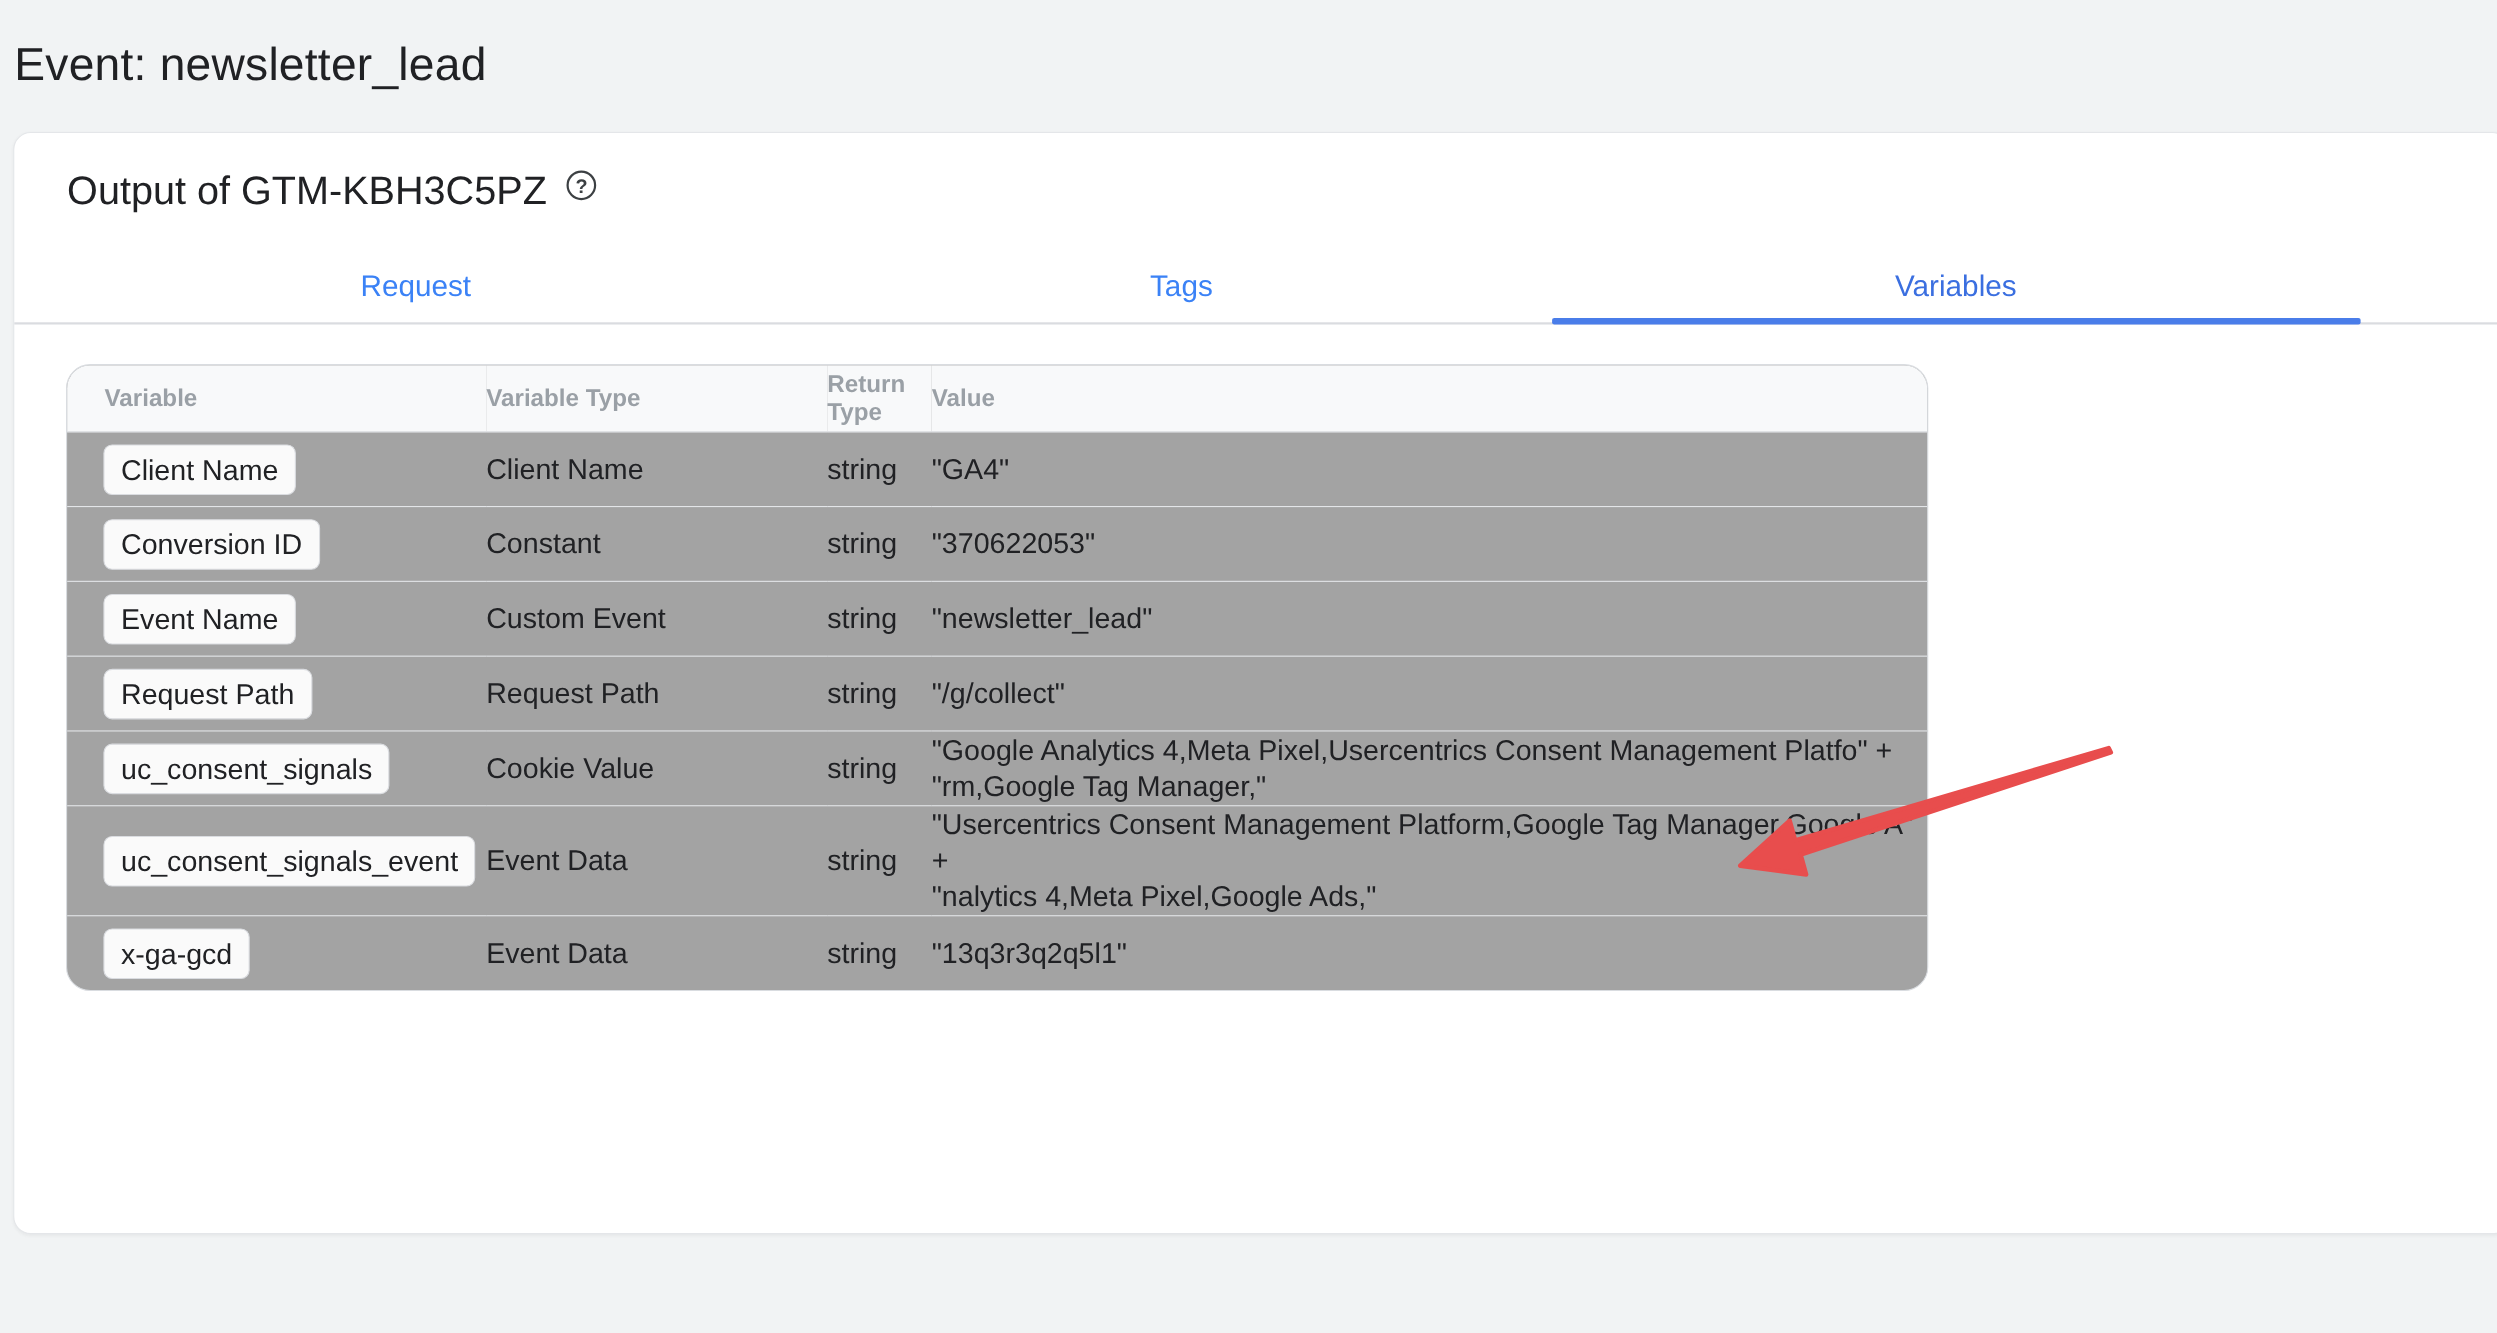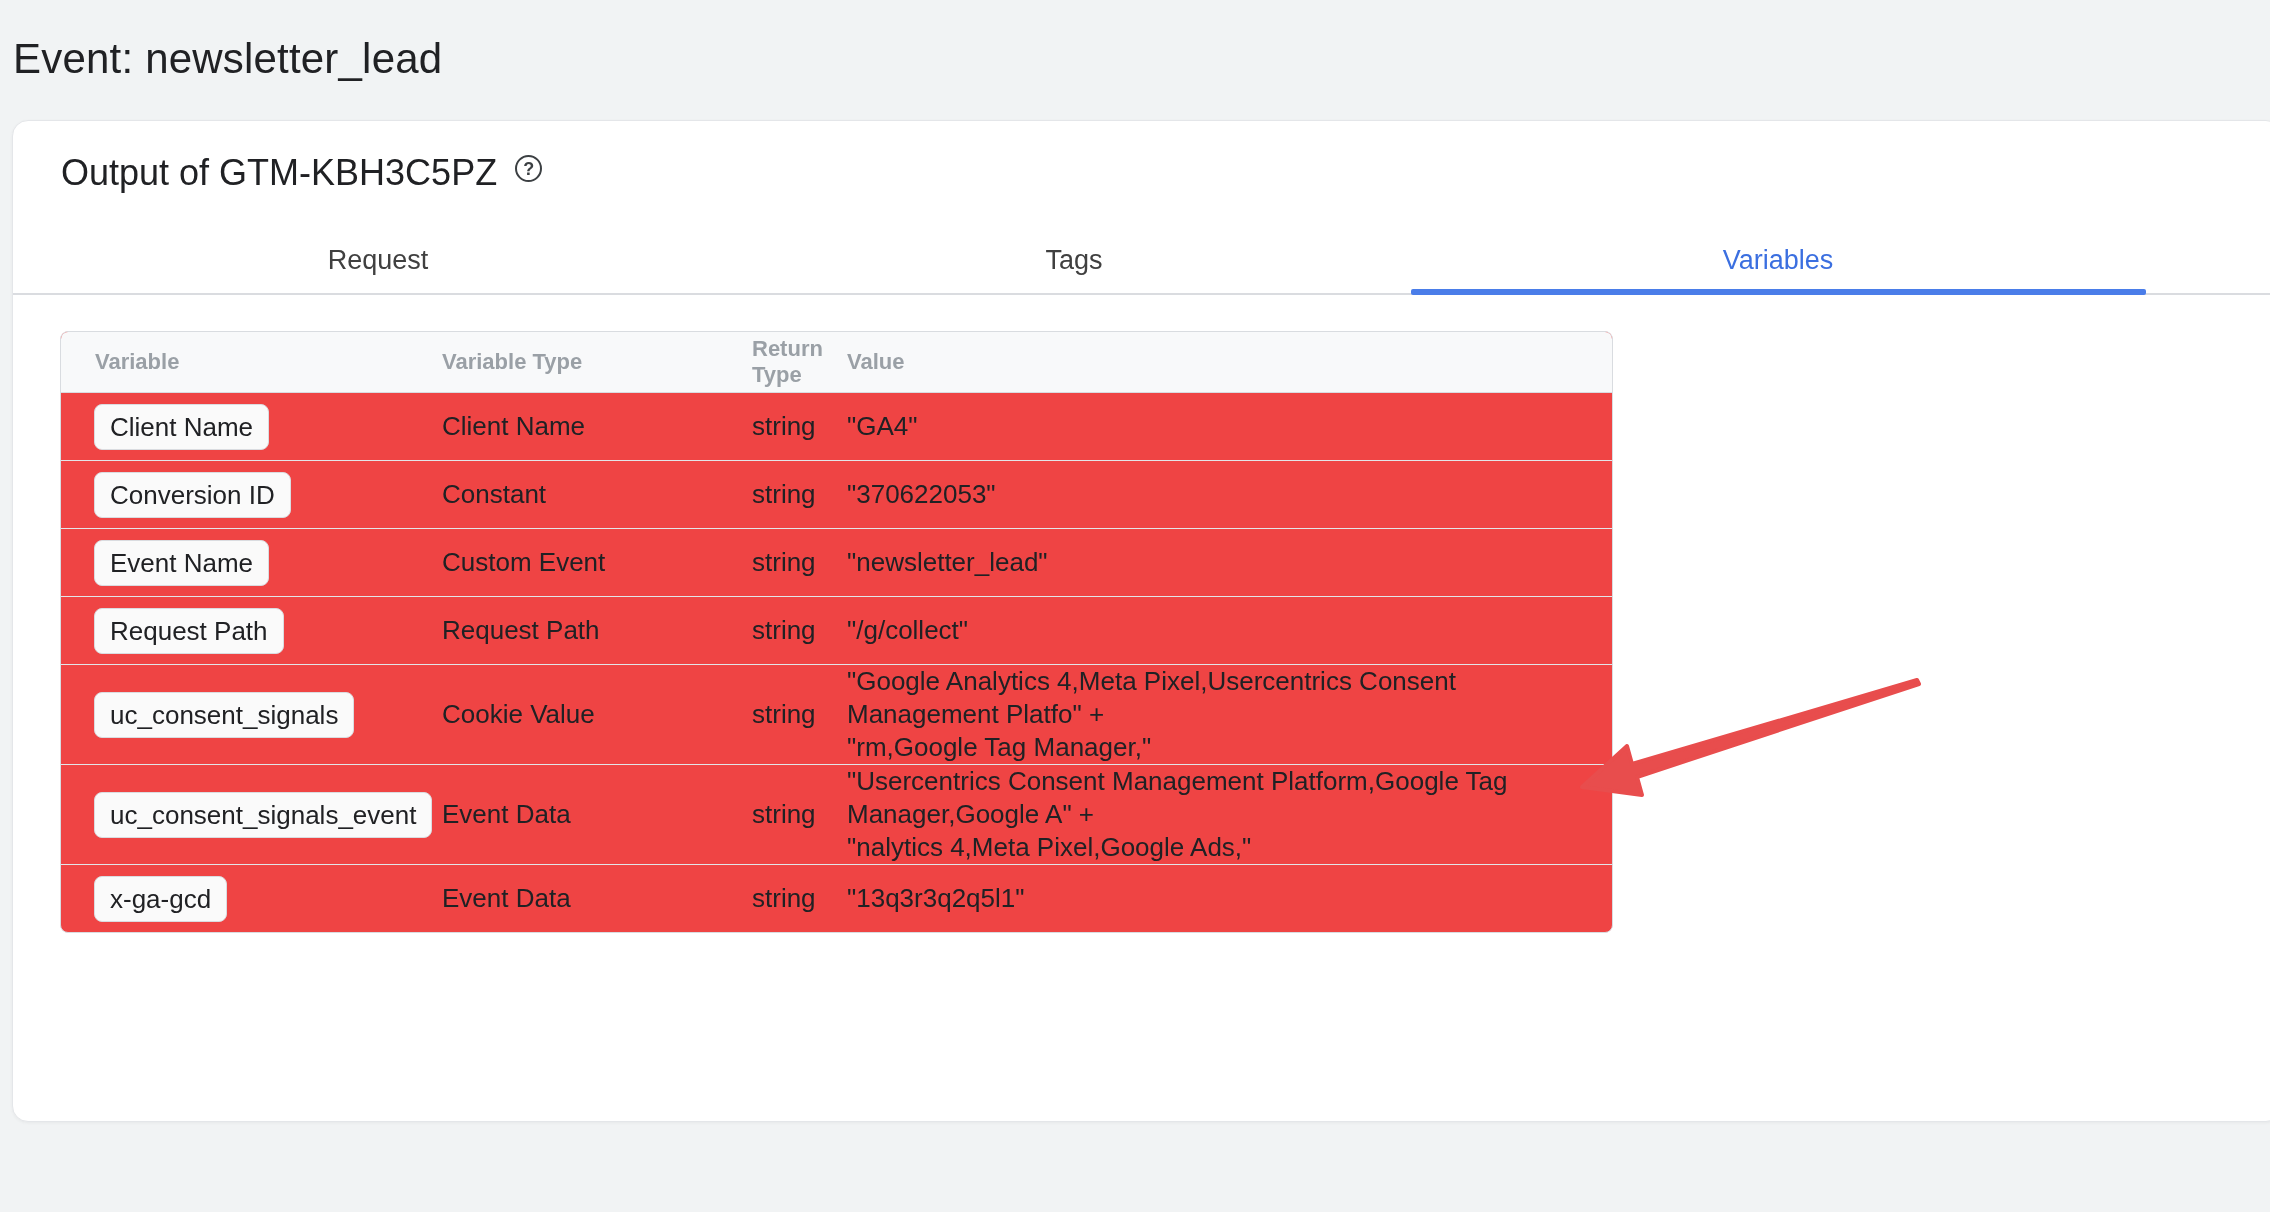--- a/index.html
+++ b/index.html
@@ -31,32 +31,32 @@
     display:inline-flex;align-items:center;justify-content:center;
     font-size:18px;font-weight:700;color:#3c4043;line-height:1;
     box-sizing:border-box;margin-top:4px;cursor:pointer;
   }
   .tab-bar{
     position:absolute;left:0;right:0;top:110px;height:62px;
     border-bottom:2px solid #dadce0;
   }
   .tab{
     position:absolute;top:12px;transform:translateX(-50%);
-    font-size:27px;line-height:34px;font-weight:500;color:#404040;
+    font-size:27px;line-height:34px;font-weight:500;color:#3b82f6;
     cursor:pointer;white-space:nowrap;
   }
   .tab.active{color:#3b6fe0;}
   .tab-indicator{
     position:absolute;left:1398px;top:58px;width:735px;height:6px;
     background:#4a7de9;border-radius:2px;
   }
   .var-table-wrap{
-    position:absolute;left:47px;top:210px;width:1553px;
-    border:1.5px solid #d9dce0;border-radius:8px;overflow:hidden;
-    box-sizing:border-box;background:#ef4444;
+    position:absolute;left:47px;top:210px;width:1693px;
+    border:1.5px solid #d9dce0;border-radius:22px;overflow:hidden;
+    box-sizing:border-box;background:#a3a3a3;
   }
   table.var-table{
     width:100%;border-collapse:collapse;table-layout:fixed;
   }
   .var-table col.c1{width:381px;}
   .var-table col.c2{width:310px;}
   .var-table col.c3{width:95px;}
   .var-table thead th{
     background:#f8f9fa;border-bottom:1px solid #dadce0;
     text-align:left;vertical-align:middle;

